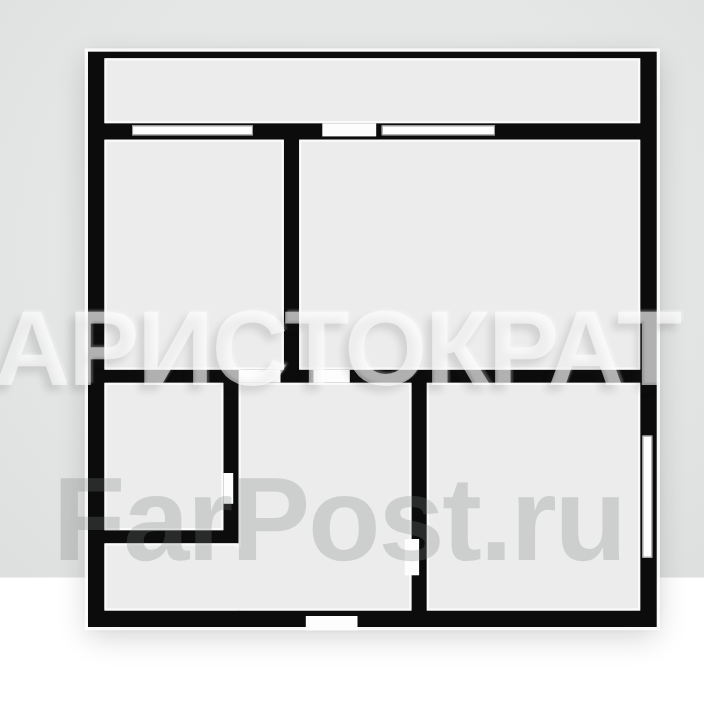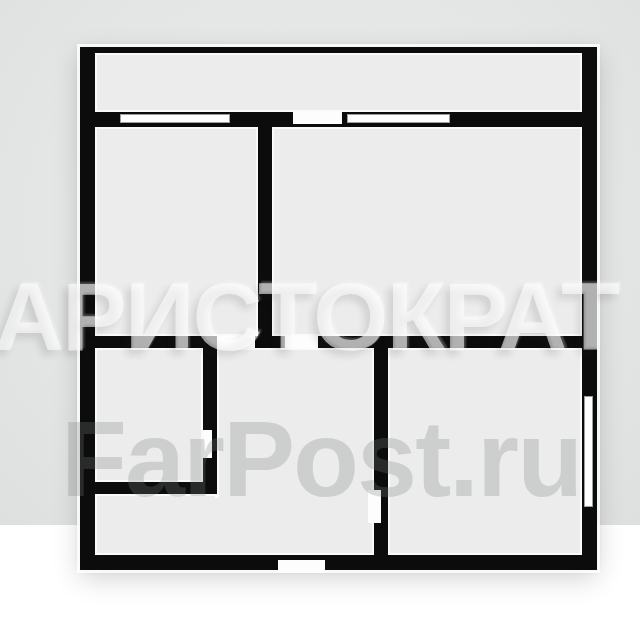--- a/index.html
+++ b/index.html
@@ -42,26 +42,25 @@
   }
   #wm-primary{
     left:-6px;top:268px;
     font-size:97px;
     letter-spacing:-2px;
     color:var(--wm1);
     text-shadow:-5px 5px 7px rgba(40,40,40,0.13), 2px -2px 2px rgba(255,255,255,0.25);
     z-index:30;
   }
   #wm-secondary{
-    left:48px;top:405px;
+    left:48px;top:418px;
     font-size:108px;
     letter-spacing:-2px;
     color:var(--wm2);
     z-index:29;
-    margin-left:13px;
   }
 </style>
 </head>
 <body>
 
 <div id="stage">
   <div id="plan" style="left: 80px; top: 47px; width: 517px; height: 523px;"></div>
   <div class="watermark" id="wm-primary">АРИСТОКРАТ</div>
   <div class="watermark" id="wm-secondary">FarPost.ru</div>
 <div class="abs room" style="left: 95px; top: 53px; width: 487px; height: 59px; z-index: 1;"></div>

